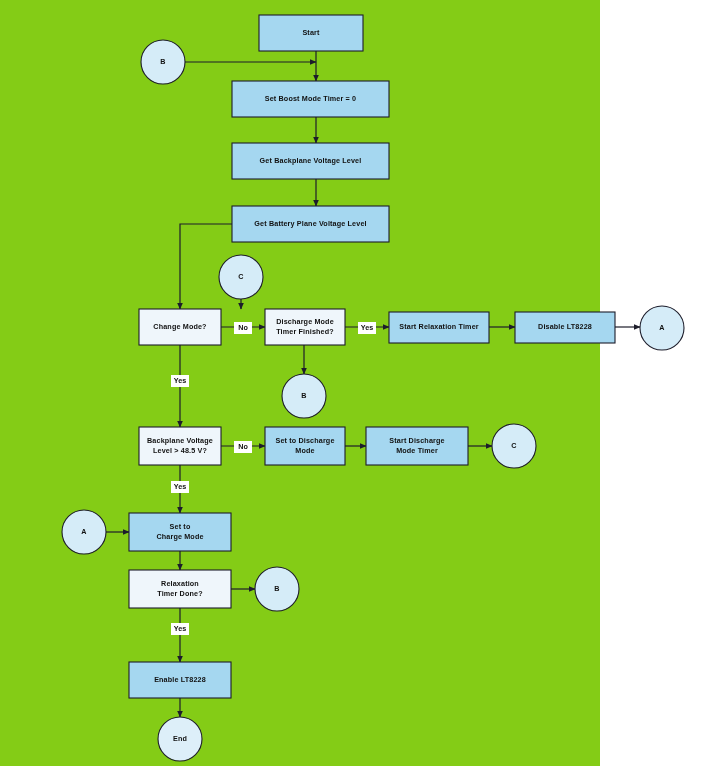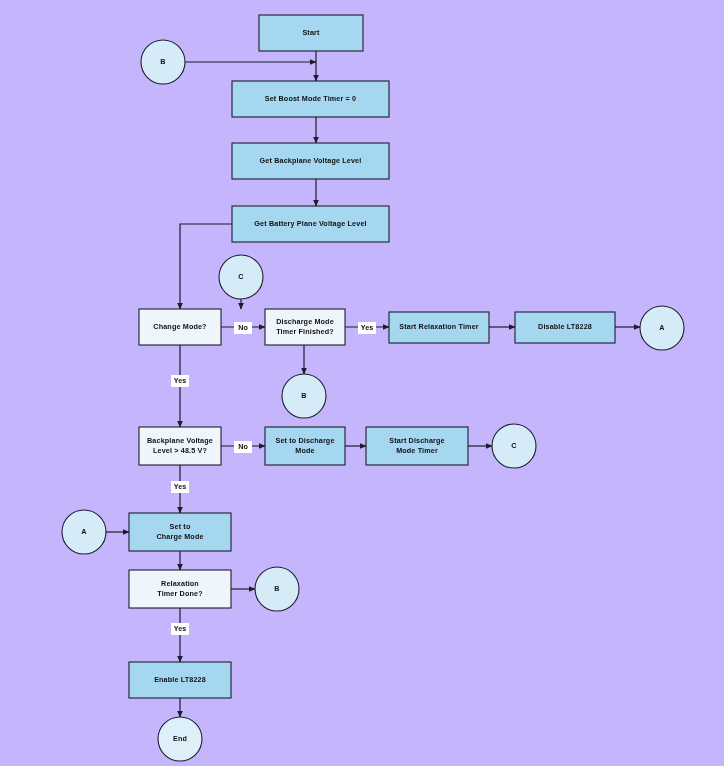--- a/index.html
+++ b/index.html
@@ -8,23 +8,23 @@
     background: #ffffff;
   }
   body {
     width: 724px;
     height: 766px;
     font-family: "Liberation Sans", sans-serif;
     overflow: hidden;
   }
   #canvas-wrap {
     position: relative;
-    width: 724px;
+    width: 600px;
     height: 766px;
-    background: #c4b5fd;
+    background: #84cc16;
     text-align: right;
   }
   svg#flow {
     position: absolute;
     inset: 0;
     display: block;
   }
   .node-label {
     font-family: "Liberation Sans", sans-serif;
     font-weight: bold;

